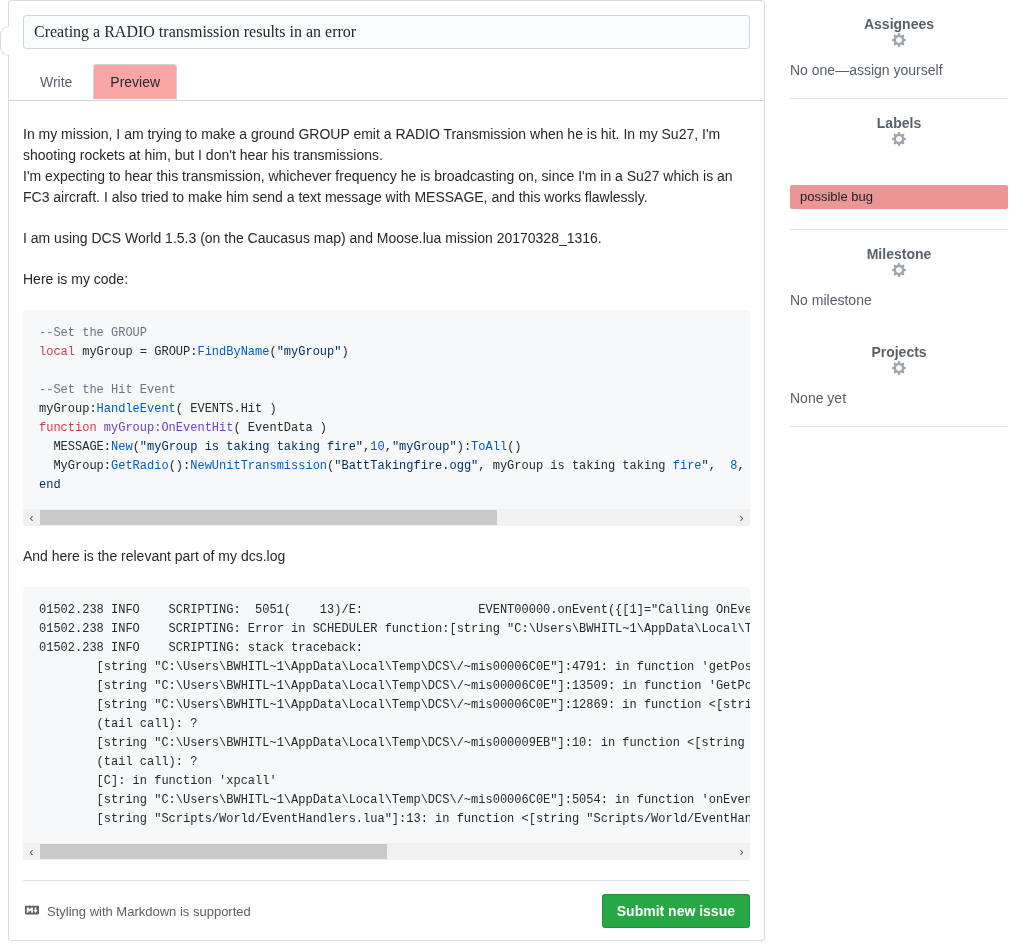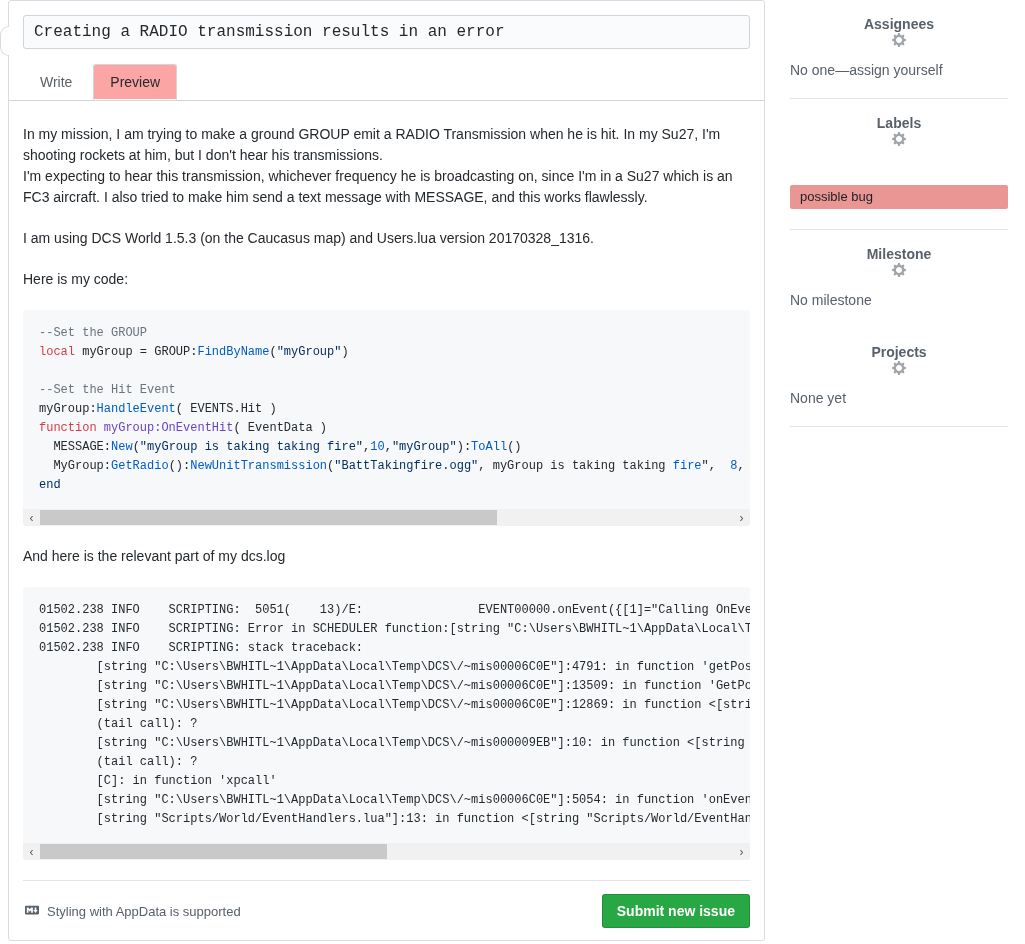--- a/index.html
+++ b/index.html
@@ -17,21 +17,21 @@
     border-radius:15px 0 0 15px; background:#fff; z-index:2;
   }
   .card {
     position:absolute; left:8px; top:0; width:757px; height:941px;
     border:1px solid #d8dde3; border-radius:3px; background:#fff;
     padding:14px;
   }
   .title-input {
     display:block; width:100%; height:34px; padding:0 10px;
     background:#fafbfc; border:1px solid #d1d5da; border-radius:3px;
-    font-family:Liberation Mono, monospace; font-size:16px; color:#24292e;
+    font-family:Liberation Serif, serif; font-size:16px; color:#24292e;
     outline:none;
   }
   .tabs {
     margin:14px -14px 0; padding:0 14px;
     border-bottom:1px solid #d1d5da; height:38px;
   }
   .tab {
     display:inline-block; padding:9px 16px; font-size:14px; color:#586069;
     cursor:pointer; position:relative; top:1px; border:1px solid transparent;
   }
@@ -108,21 +108,21 @@
 <div class="card">
   <input class="title-input" type="text" value="Creating a RADIO transmission results in an error" style="">
 
   <div class="tabs">
     <span class="tab">Write</span>
     <span class="tab active">Preview</span>
   </div>
 
   <div class="preview">
     <p><span>In my mission, I am trying to make a ground GROUP emit a RADIO Transmission when he is hit. In my Su27, I'm shooting rockets at him, but I don't hear his transmissions.</span><br><span>I'm expecting to hear this transmission, whichever frequency he is broadcasting on, since I'm in a Su27 which is an FC3 aircraft. I also tried to make him send a text message with MESSAGE, and this works flawlessly.</span></p>
-    <p>I am using DCS World 1.5.3 (on the Caucasus map) and Users.lua version 20170328_1316.</p>
+    <p>I am using DCS World 1.5.3 (on the Caucasus map) and Moose.lua mission 20170328_1316.</p>
     <p>Here is my code:</p>
 
     <div class="codewrap">
       <pre class="codeblock" id="code-block"><div class="code-line"><span class="tok-cm">--Set the GROUP</span></div><div class="code-line"><span class="tok-kw">local</span><span class="tok-pl"> myGroup = GROUP:</span><span class="tok-fn">FindByName</span><span class="tok-pl">(</span><span class="tok-str">"myGroup"</span><span class="tok-pl">)</span></div><div class="code-line"></div><div class="code-line"><span class="tok-cm">--Set the Hit Event</span></div><div class="code-line"><span class="tok-pl">myGroup:</span><span class="tok-fn">HandleEvent</span><span class="tok-pl">( EVENTS.Hit )</span></div><div class="code-line"><span class="tok-kw">function</span><span class="tok-pl"> </span><span class="tok-ent">myGroup:OnEventHit</span><span class="tok-pl">( EventData )</span></div><div class="code-line"><span class="tok-pl">  MESSAGE:</span><span class="tok-fn">New</span><span class="tok-pl">(</span><span class="tok-str">"myGroup is taking taking fire"</span><span class="tok-pl">,</span><span class="tok-num">10</span><span class="tok-pl">,</span><span class="tok-str">"myGroup"</span><span class="tok-pl">):</span><span class="tok-fn">ToAll</span><span class="tok-pl">()</span></div><div class="code-line"><span class="tok-pl">  MyGroup:</span><span class="tok-fn">GetRadio</span><span class="tok-pl">():</span><span class="tok-fn">NewUnitTransmission</span><span class="tok-pl">(</span><span class="tok-str">"BattTakingfire.ogg"</span><span class="tok-pl">, myGroup is taking taking </span><span class="tok-fn">fire</span><span class="tok-pl">",  </span><span class="tok-num">8</span><span class="tok-pl">, </span></div><div class="code-line"><span class="tok-str">end</span></div></pre>
       <div class="hscroll">
         <div class="hs-btn">‹</div>
         <div class="hs-track">
           <div class="hs-thumb w66"></div>
         </div>
         <div class="hs-btn">›</div>
@@ -143,21 +143,21 @@
     </div>
   </div>
 
   <div class="footer">
     <div class="md-note">
       <span class="icon">
         <svg width="18" height="14" viewBox="0 0 16 16" fill="#586069">
             <path d="M14.85 3c.63 0 1.15.52 1.14 1.15v7.7c0 .63-.51 1.15-1.15 1.15H1.15C.52 13 0 12.48 0 11.84V4.15C0 3.52.52 3 1.15 3h13.7zM9 11V5H7L5.5 7 4 5H2v6h2V8l1.5 2L7 8v3h2zm2.99.5L14.5 8H13V5h-2v3H9.5l2.49 3.5z"></path>
           </svg>
       </span>
-      <span>Styling with AppData is supported</span>
+      <span>Styling with Markdown is supported</span>
     </div>
     <button class="submit-btn">Submit new issue</button>
   </div>
 </div>
 
 <div class="sidebar">
   <div class="sb-section">
     <div class="sb-head">
       <span>Assignees</span>
       <span class="gear">

